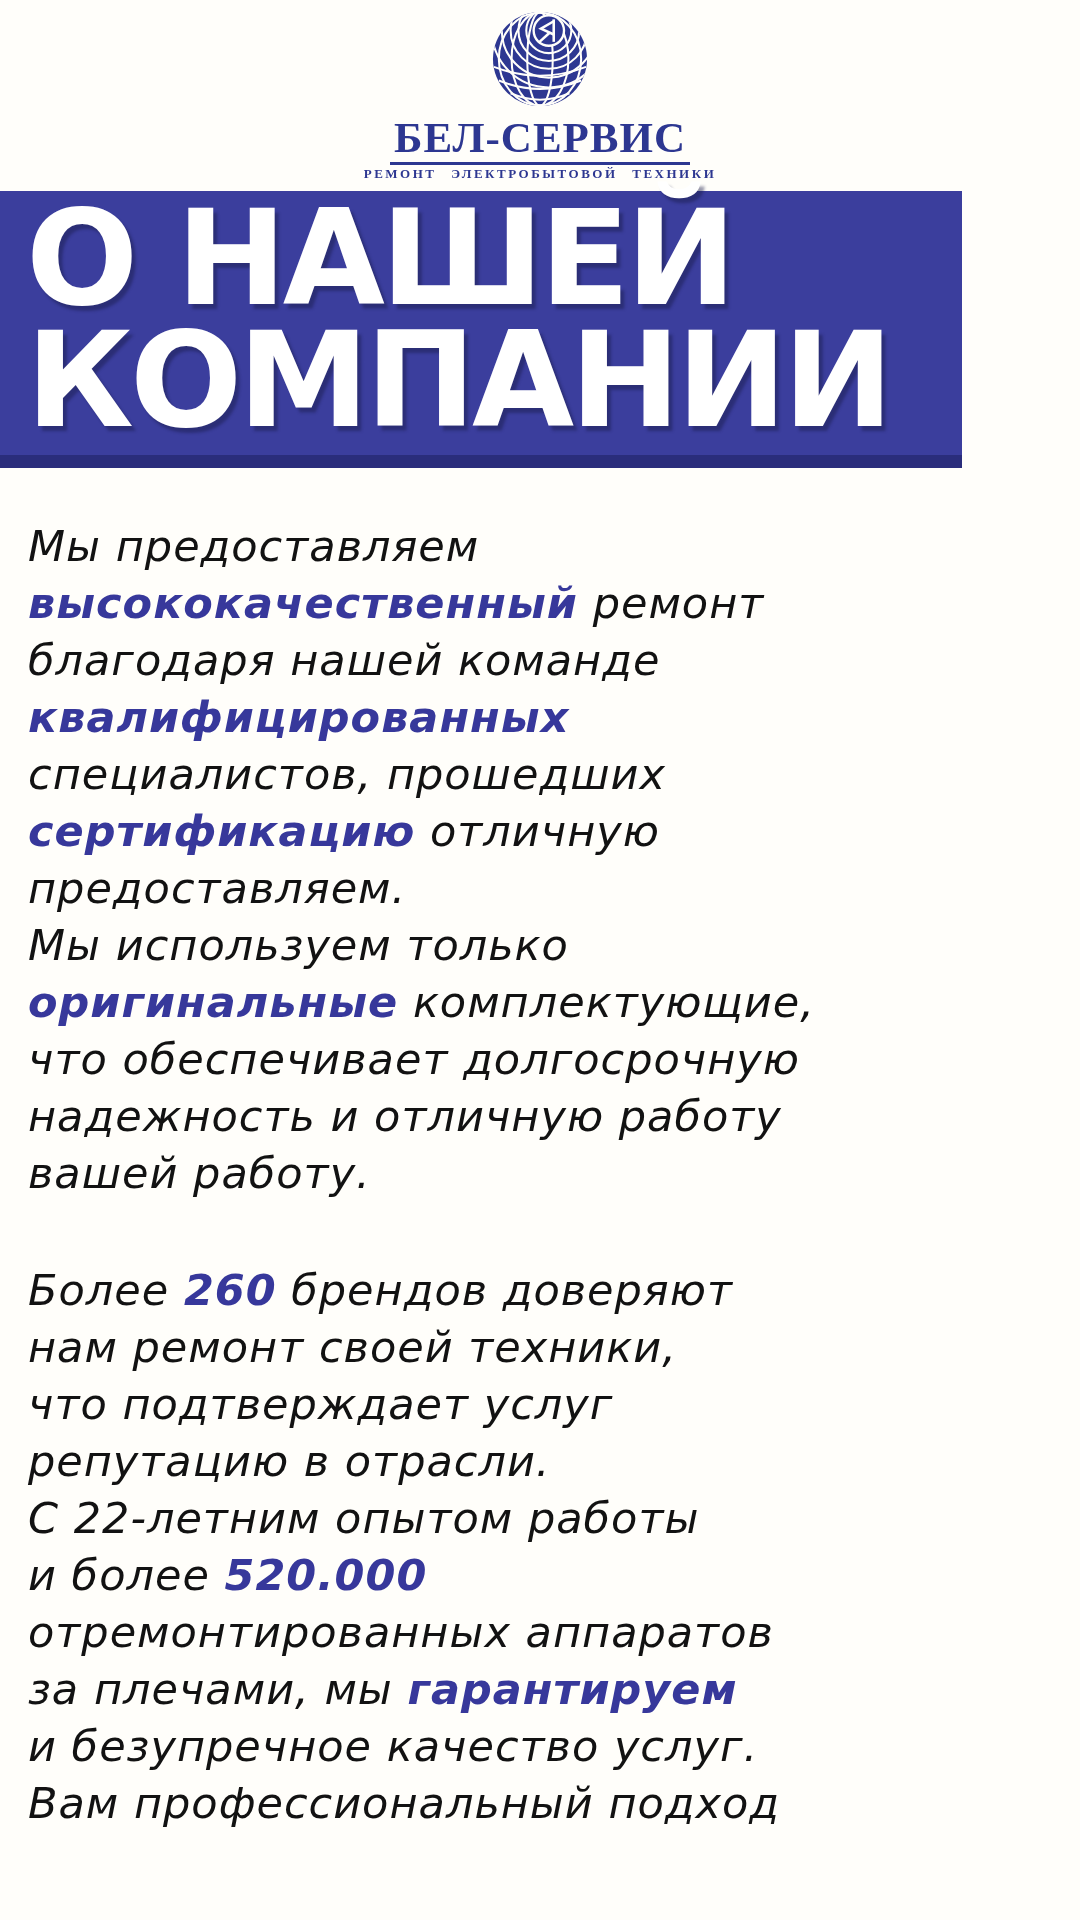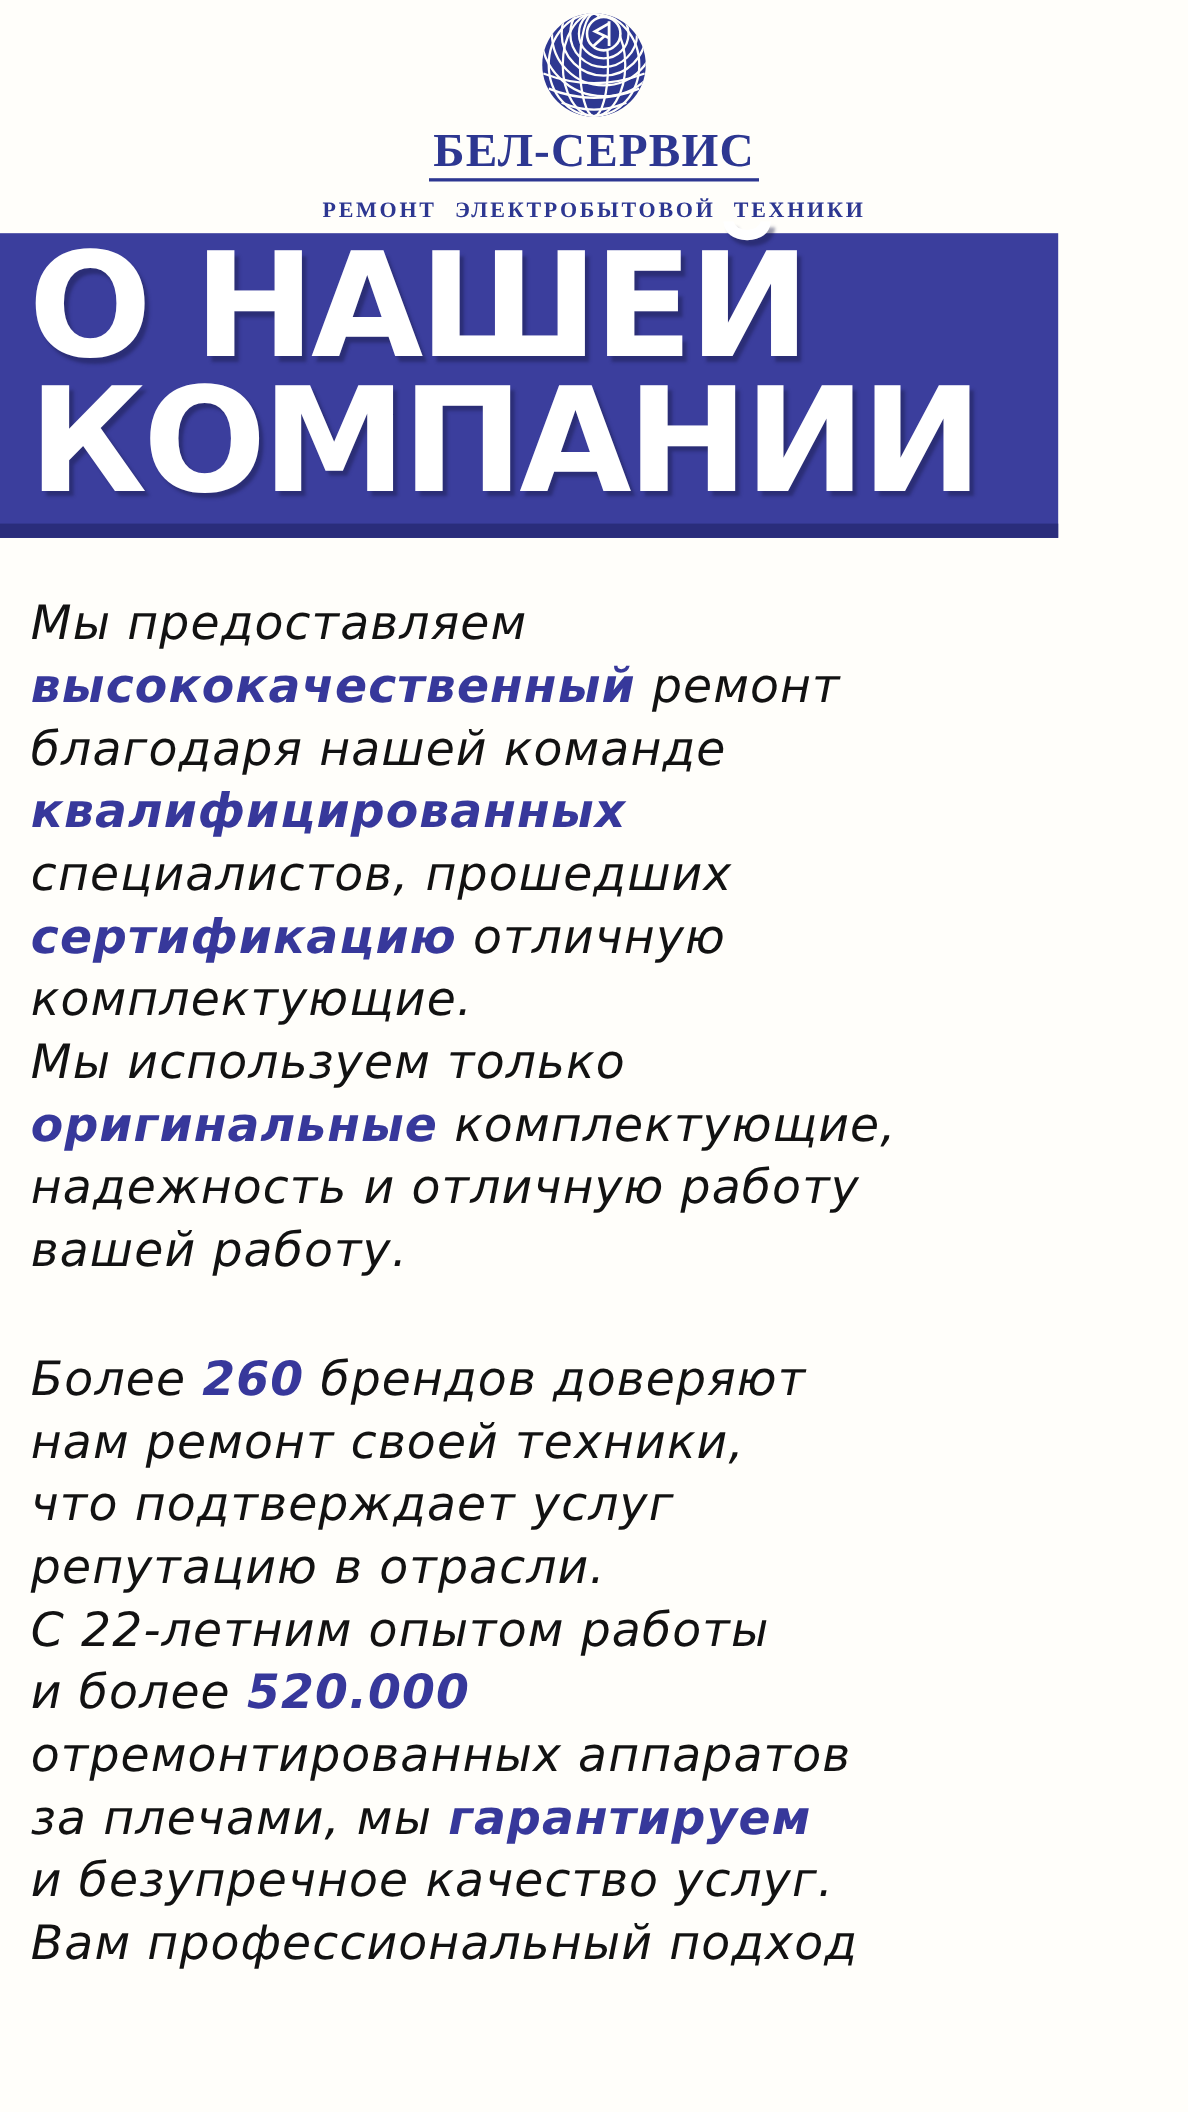--- a/index.html
+++ b/index.html
@@ -28,24 +28,24 @@
     padding:0 4px 3px 4px;
     font-family:"Liberation Serif","DejaVu Serif",serif;
     font-weight:bold;
     font-size:43px;
     line-height:1.0;
     letter-spacing:1px;
     color:var(--logo,#2d3791);
     border-bottom:3px solid var(--logo,#2d3791);
   }
   .tagline{
-    margin-top:15px;
+    margin-top:1px;
     font-family:"Liberation Serif","DejaVu Serif",serif;
     font-weight:bold;
-    font-size:20px;
+    font-size:13px;
     letter-spacing:2.5px;
     word-spacing:9px;
     color:var(--logo,#2d3791);
   }
   
   .banner{
     margin-top:9px;
     width:962px;
     background:var(--banner,#3b3e9d);
     border-bottom:13px solid #2a2d7b;
@@ -130,23 +130,24 @@
   </div>
 
   <div class="body-text">
       <div class="para">
         <div class="line"><span>Мы предоставляем</span></div>
         <div class="line"><span class="acc">высококачественный</span><span> ремонт</span></div>
         <div class="line"><span>благодаря нашей команде</span></div>
         <div class="line"><span class="acc">квалифицированных</span></div>
         <div class="line"><span>специалистов, прошедших</span></div>
         <div class="line"><span class="acc">сертификацию</span><span> отличную</span></div>
-        <div class="line"><span>комплектующие.</span></div>
+        <div class="line"><span>предоставляем.</span></div>
         <div class="line"><span>Мы используем только</span></div>
         <div class="line"><span class="acc">оригинальные</span><span> комплектующие,</span></div>
+        <div class="line"><span>что обеспечивает долгосрочную</span></div>
         <div class="line"><span>надежность и отличную работу</span></div>
         <div class="line"><span>вашей работу.</span></div>
       </div>
       <div class="para">
         <div class="line"><span>Более </span><span class="acc">260</span><span> брендов доверяют</span></div>
         <div class="line"><span>нам ремонт своей техники,</span></div>
         <div class="line"><span>что подтверждает услуг</span></div>
         <div class="line"><span>репутацию в отрасли.</span></div>
         <div class="line"><span>С 22-летним опытом работы</span></div>
         <div class="line"><span>и более </span><span class="acc">520.000</span></div>

